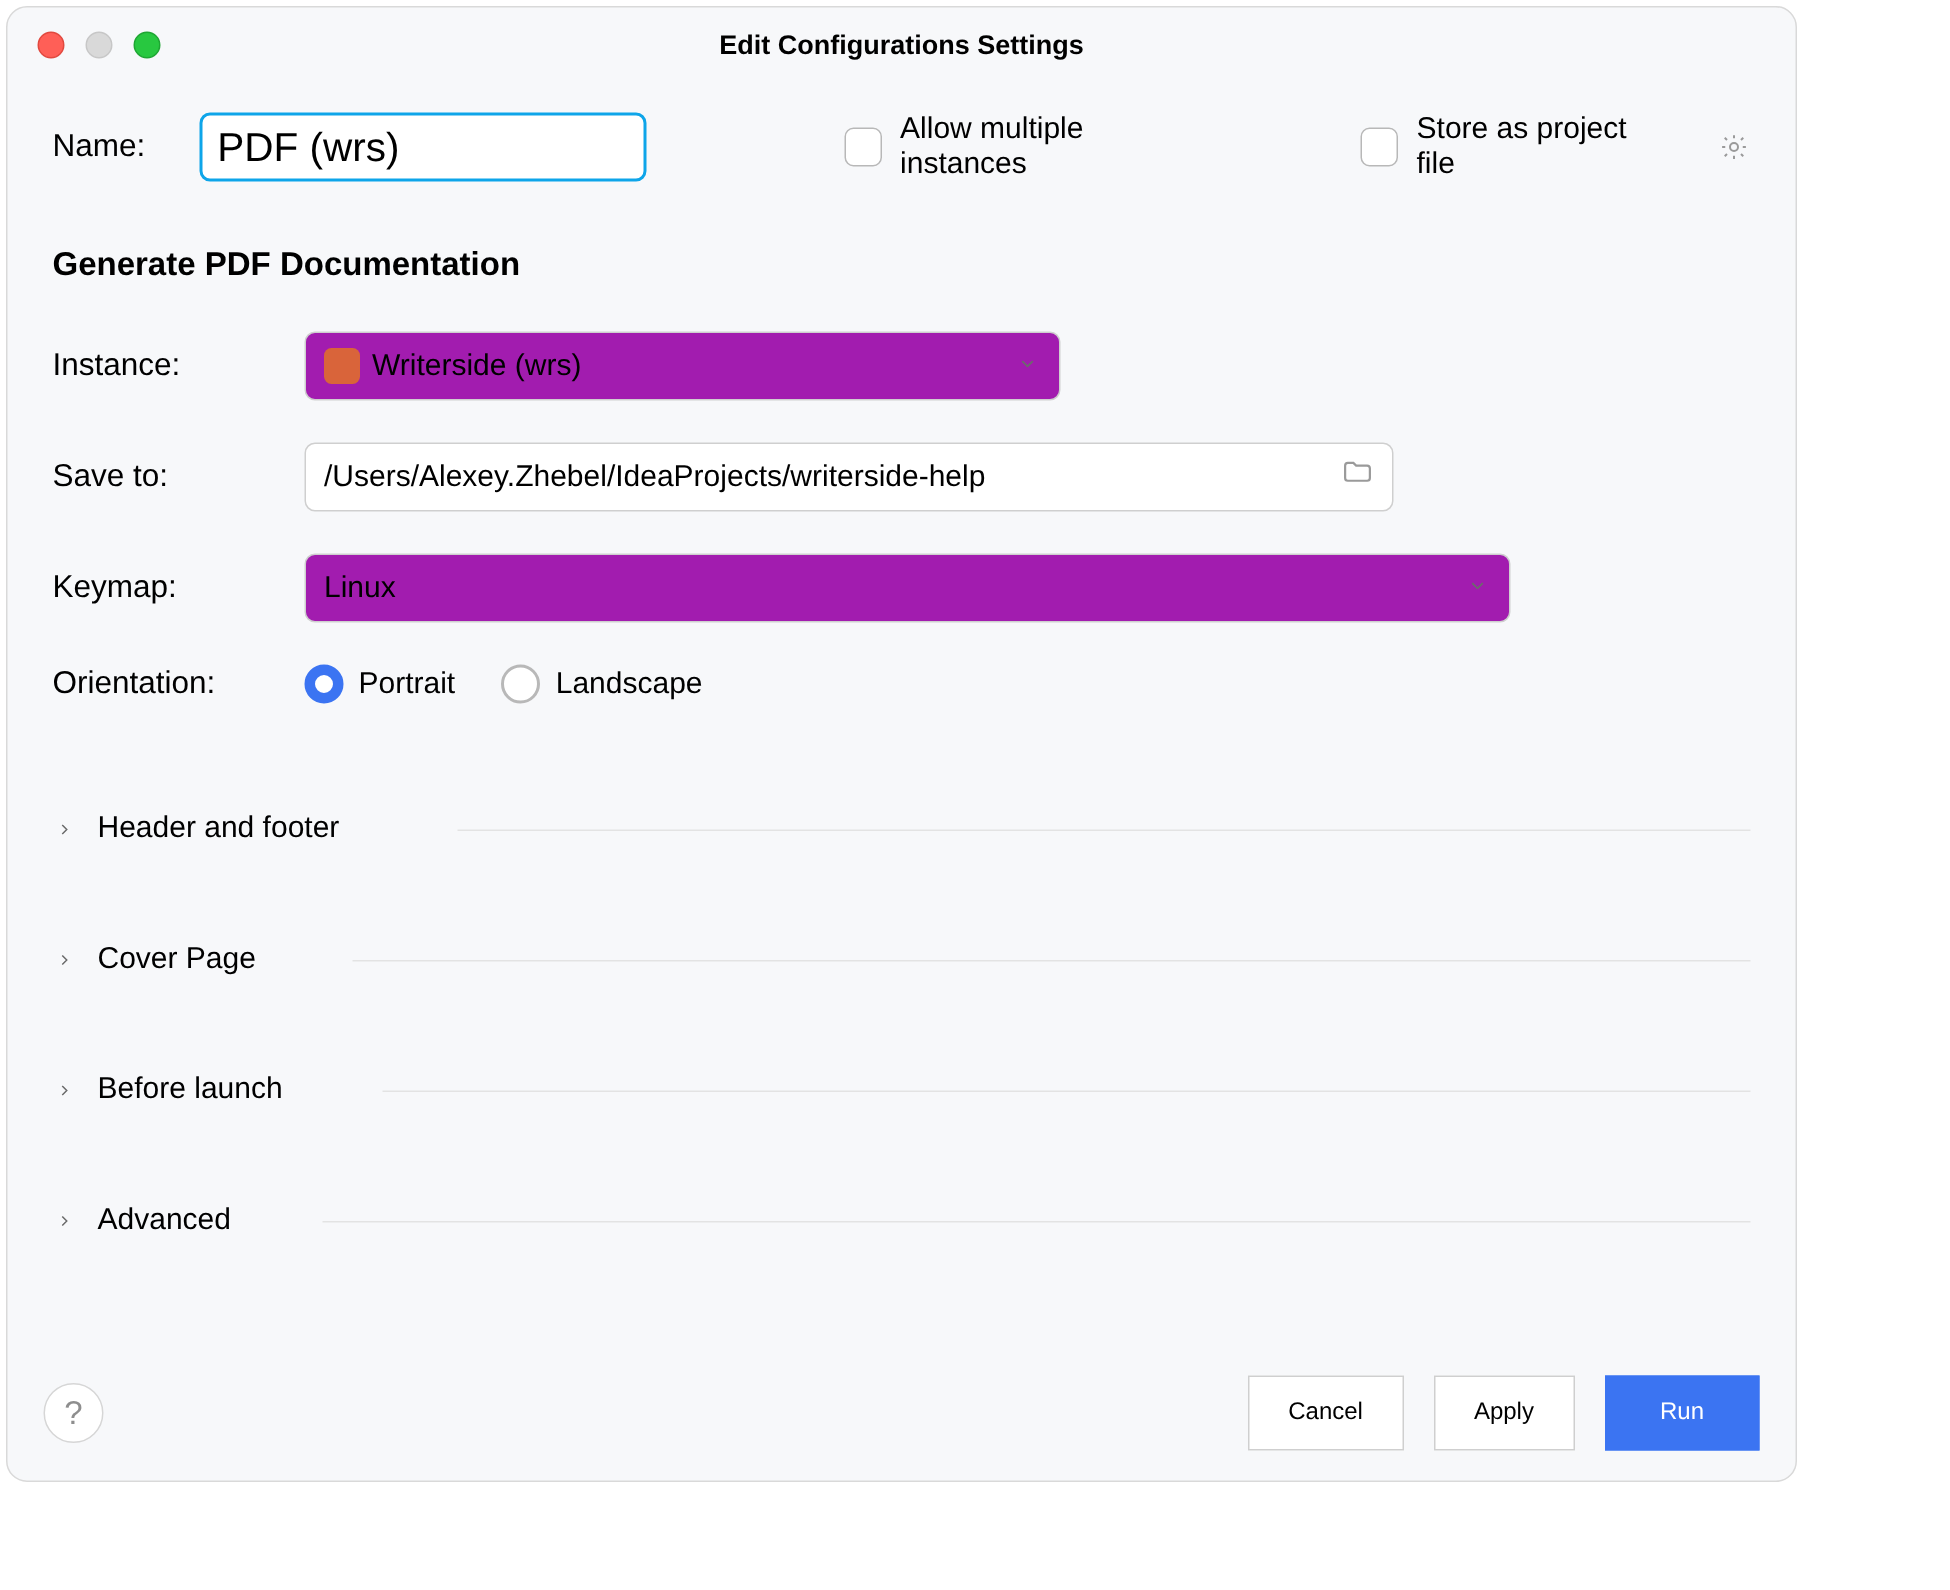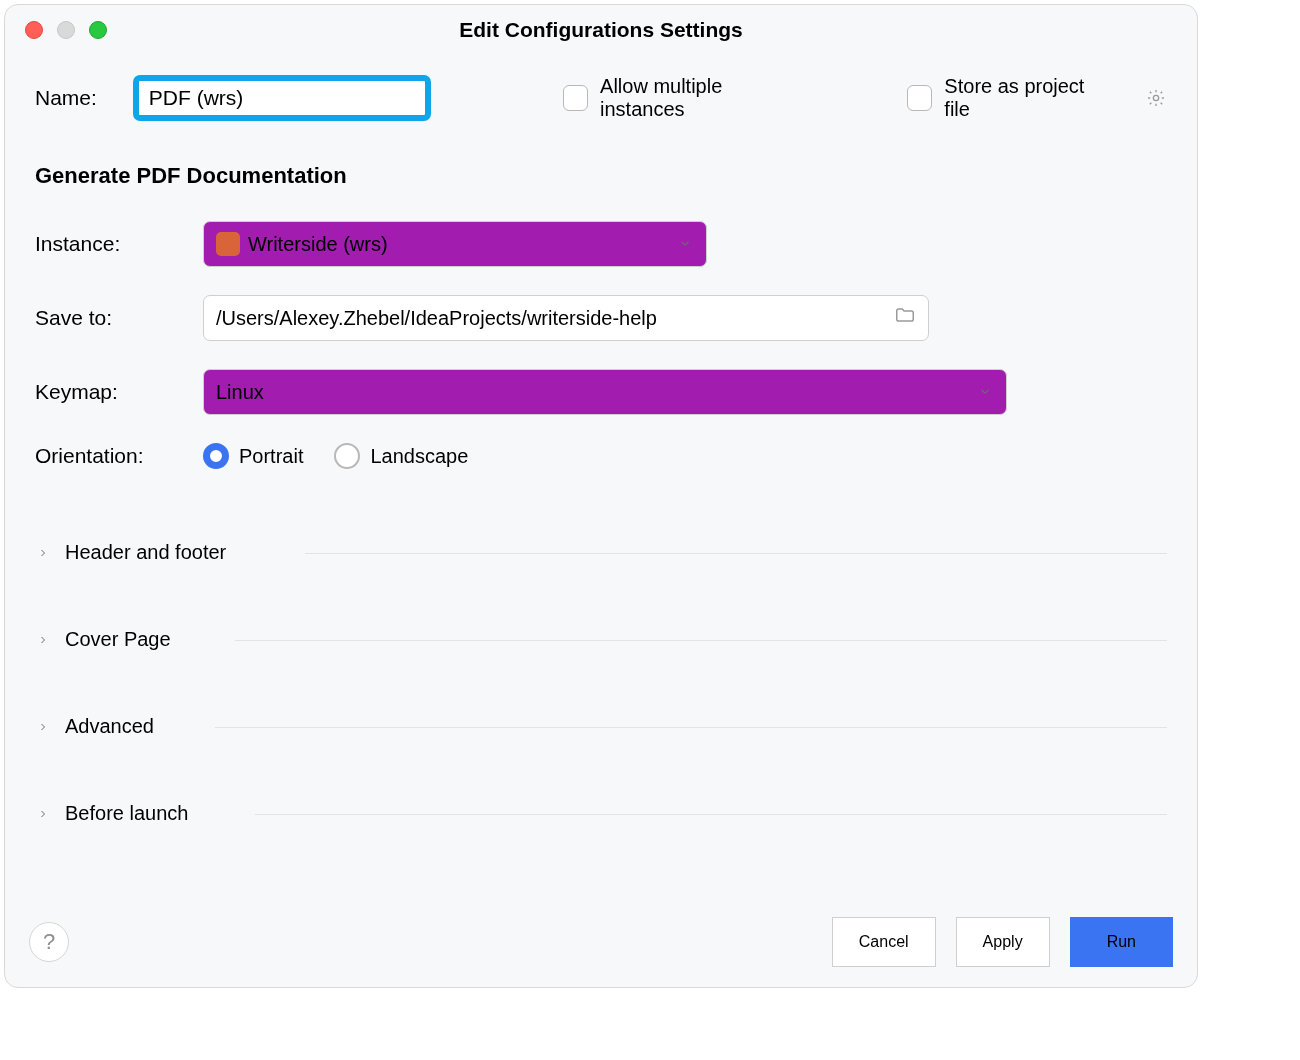--- a/index.html
+++ b/index.html
@@ -35,40 +35,40 @@
   }
   .tl {
     width: 18px; height: 18px; border-radius: 50%;
   }
   .tl.red { background:#ff5f57; border:1px solid #e1493f; }
   .tl.yellow { background:#d9d9d9; border:1px solid #c7c7c7; }
   .tl.green { background:#28c840; border:1px solid #1fa633; }
   .title {
     margin: 4px auto;
     font-weight: 600;
-    font-size: 21px;
+    font-size: 18px;
   }
   .content {
     padding: 20px 30px 0 30px;
   }
   .name-row {
     display:flex;
     align-items:center;
     gap: 36px;
     margin-bottom: 42px;
   }
   .label { font-size: 21px; }
   .name-input {
     width: 298px;
     height: 46px;
-    border: 6px solid #0ea5e9;
+    border: 2px solid #0ea5e9;
     border-radius: 7px;
     background:#fff;
     padding: 0 10px;
-    font-size: 21px;
+    font-size: 27px;
     outline:none;
   }
   .checkwrap {
     display:flex;
     align-items:center;
     gap: 12px;
   }
   .cbox {
     width:26px; height:26px;
     border:1.5px solid #b8b8b8;
@@ -163,21 +163,21 @@
   }
   .btns { margin-left:auto; display:flex; gap:20px; }
   .btn {
     height:50px; padding:0 26px;
     border:1px solid #cfcfcf; border-radius:0;
     background:#fff; font-size:16px;
     display:flex; align-items:center; justify-content:center;
     cursor:pointer;
   }
   .btn.primary {
-    background:#3b74f2; color:#000000; border-color:#3b74f2;
+    background:#3b74f2; color:#ffffff; border-color:#3b74f2;
     padding:0 36px;
   }
 </style>
 </head>
 <body>
 
 <div class="window">
 
   <div class="titlebar">
     <div class="traffic-lights">
@@ -284,31 +284,31 @@
         </span>
         <span>Cover Page</span>
         <div class="line" style="left:200px;"></div>
       </div>
       <div class="sect">
         <span class="chev-right">
           <svg width="12" height="12" viewBox="0 0 24 24" fill="none" stroke="#6b6b6b" stroke-width="2">
               <path d="M9 6l6 6-6 6"></path>
             </svg>
         </span>
-        <span>Advanced</span>
-        <div class="line" style="left:180px;"></div>
+        <span>Before launch</span>
+        <div class="line" style="left:220px;"></div>
       </div>
       <div class="sect">
         <span class="chev-right">
           <svg width="12" height="12" viewBox="0 0 24 24" fill="none" stroke="#6b6b6b" stroke-width="2">
               <path d="M9 6l6 6-6 6"></path>
             </svg>
         </span>
-        <span>Before launch</span>
-        <div class="line" style="left:220px;"></div>
+        <span>Advanced</span>
+        <div class="line" style="left:180px;"></div>
       </div>
     </div>
 
   </div>
 
   <div class="footer">
     <div class="help-btn">
       <span>?</span>
     </div>
     <div class="btns">

